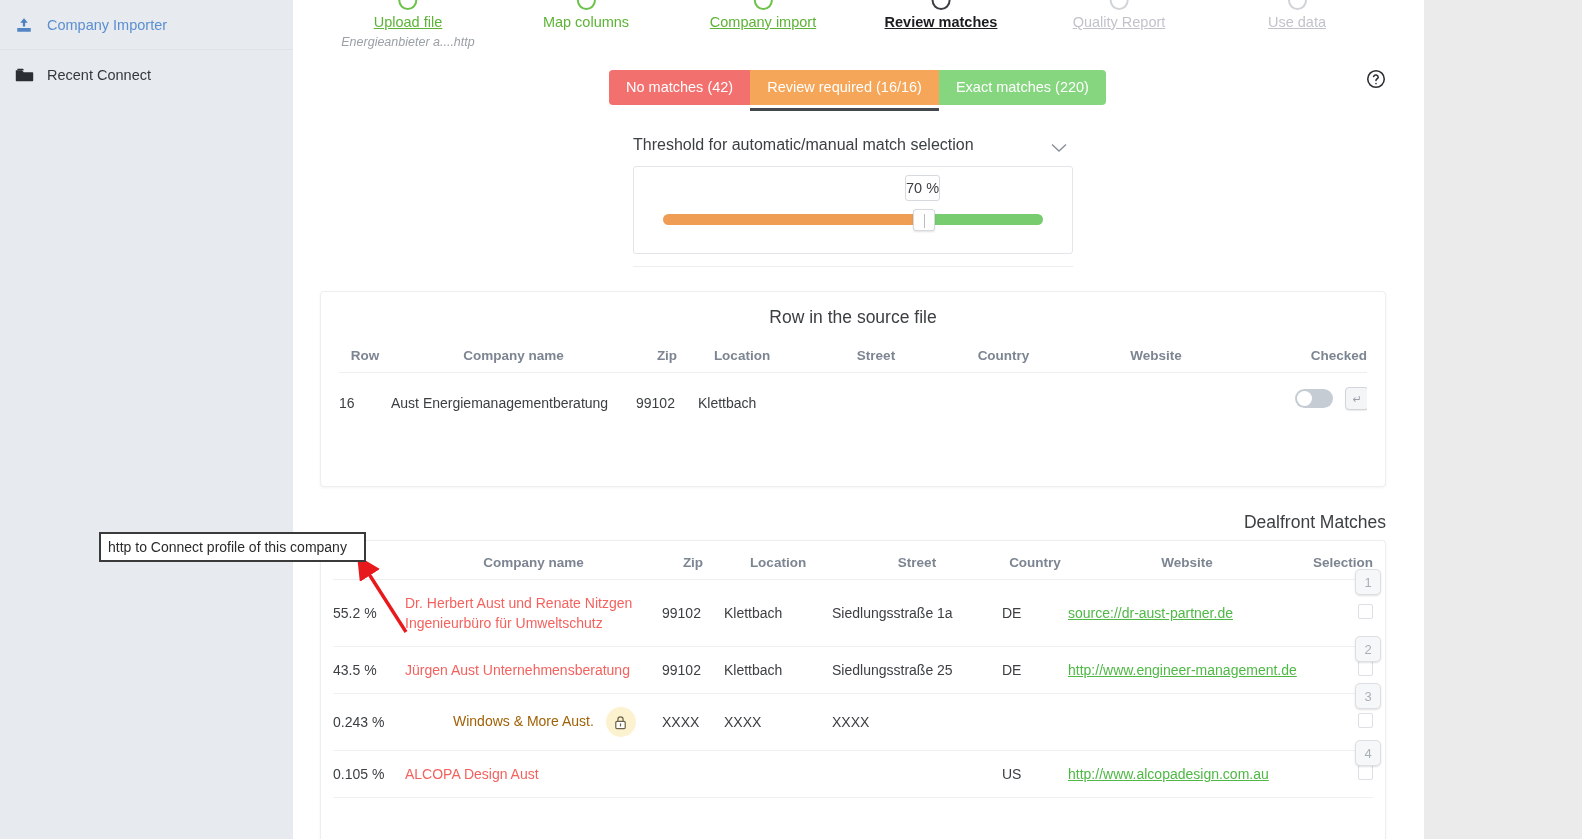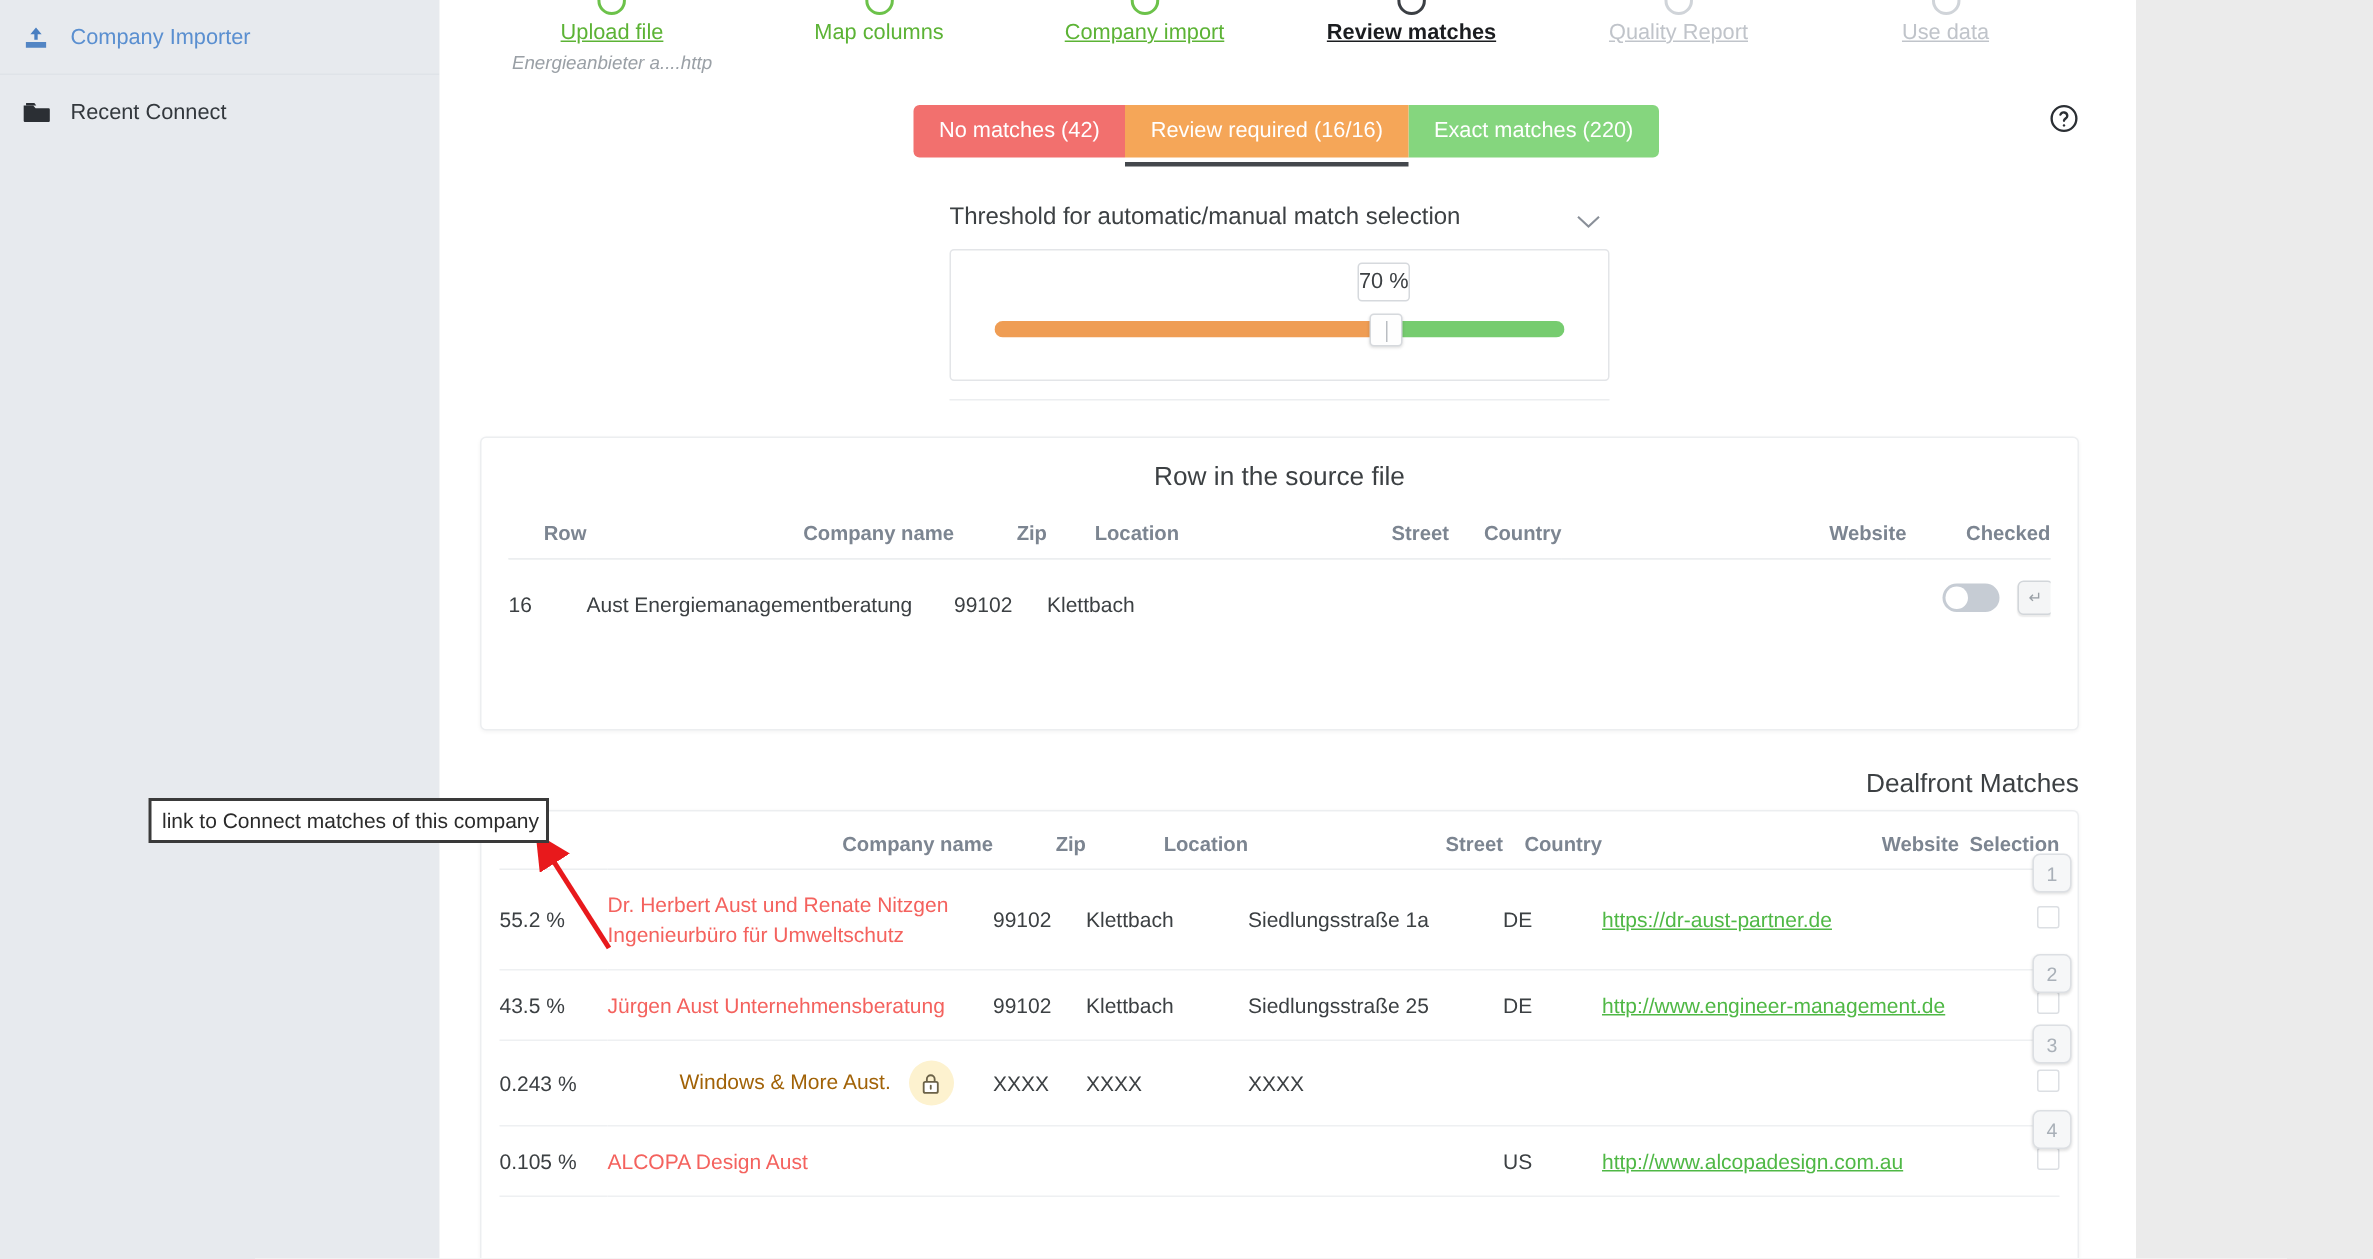--- a/index.html
+++ b/index.html
@@ -100,21 +100,21 @@
   
   .card {
     position:absolute; background:#fff; border:1px solid #eceef0; border-radius:4px;
     box-shadow:0 1px 3px rgba(0,0,0,.05);
   }
   .card-src { left:27px; top:291px; width:1066px; height:196px; }
   .card-title { text-align:center; font-size:17.5px; color:#3c4043; padding-top:15px; }
 
   table.t { width:100%; border-collapse:collapse; }
   table.t th {
-    font-size:13.5px; color:#7c8591; font-weight:bold; text-align:right;
+    font-size:13.5px; color:#7c8591; font-weight:bold; text-align:center;
     padding:14px 0 9px 0; border-bottom:1px solid #eceef0;
   }
   table.t td {
     font-size:14px; color:#3c4043; padding:13px 0; vertical-align:middle;
   }
   .src-tbl { padding:0 18px; margin-top:6px; }
 
   
   .toggle-wrap { position:relative; height:20px; }
   .toggle {
@@ -335,21 +335,21 @@
             <tr class="mrow">
               <td class="pct">55.2 %</td>
               <td>
                 <span class="cname-red">Dr. Herbert Aust und Renate Nitzgen Ingenieurbüro für Umweltschutz</span>
               </td>
               <td>99102</td>
               <td>Klettbach</td>
               <td class="greenish">Siedlungsstraße 1a</td>
               <td class="greenish">DE</td>
               <td>
-                <span class="lnk">https://dr-aust-partner.de</span>
+                <span class="lnk">source://dr-aust-partner.de</span>
               </td>
               <td class="selcell" style="text-align:right;">
                 <span class="chk"></span>
                 <span class="numbadge" style="top:-11px;">1</span>
               </td>
             </tr>
 
             <tr class="mrow">
               <td class="pct">43.5 %</td>
               <td>
@@ -412,21 +412,21 @@
             </tr>
           </tbody>
         </table>
       </div>
     </div>
 
   </div>
 
   <div class="rightpad"></div>
 
-  <div class="anno-box">link to Connect matches of this company</div>
+  <div class="anno-box">http to Connect profile of this company</div>
   <svg class="anno-arrow" viewBox="0 0 80 100">
     <defs>
       <marker id="ah" markerWidth="7" markerHeight="7" refX="5.4" refY="3.5" orient="auto">
         <path d="M0 0 L7 3.5 L0 7 z" fill="#e8191c"></path>
       </marker>
     </defs>
     <path d="M56 92 L10 20" stroke="#e8191c" stroke-width="3.4" marker-end="url(#ah)" fill="none"></path>
   </svg>
 
 </div>

